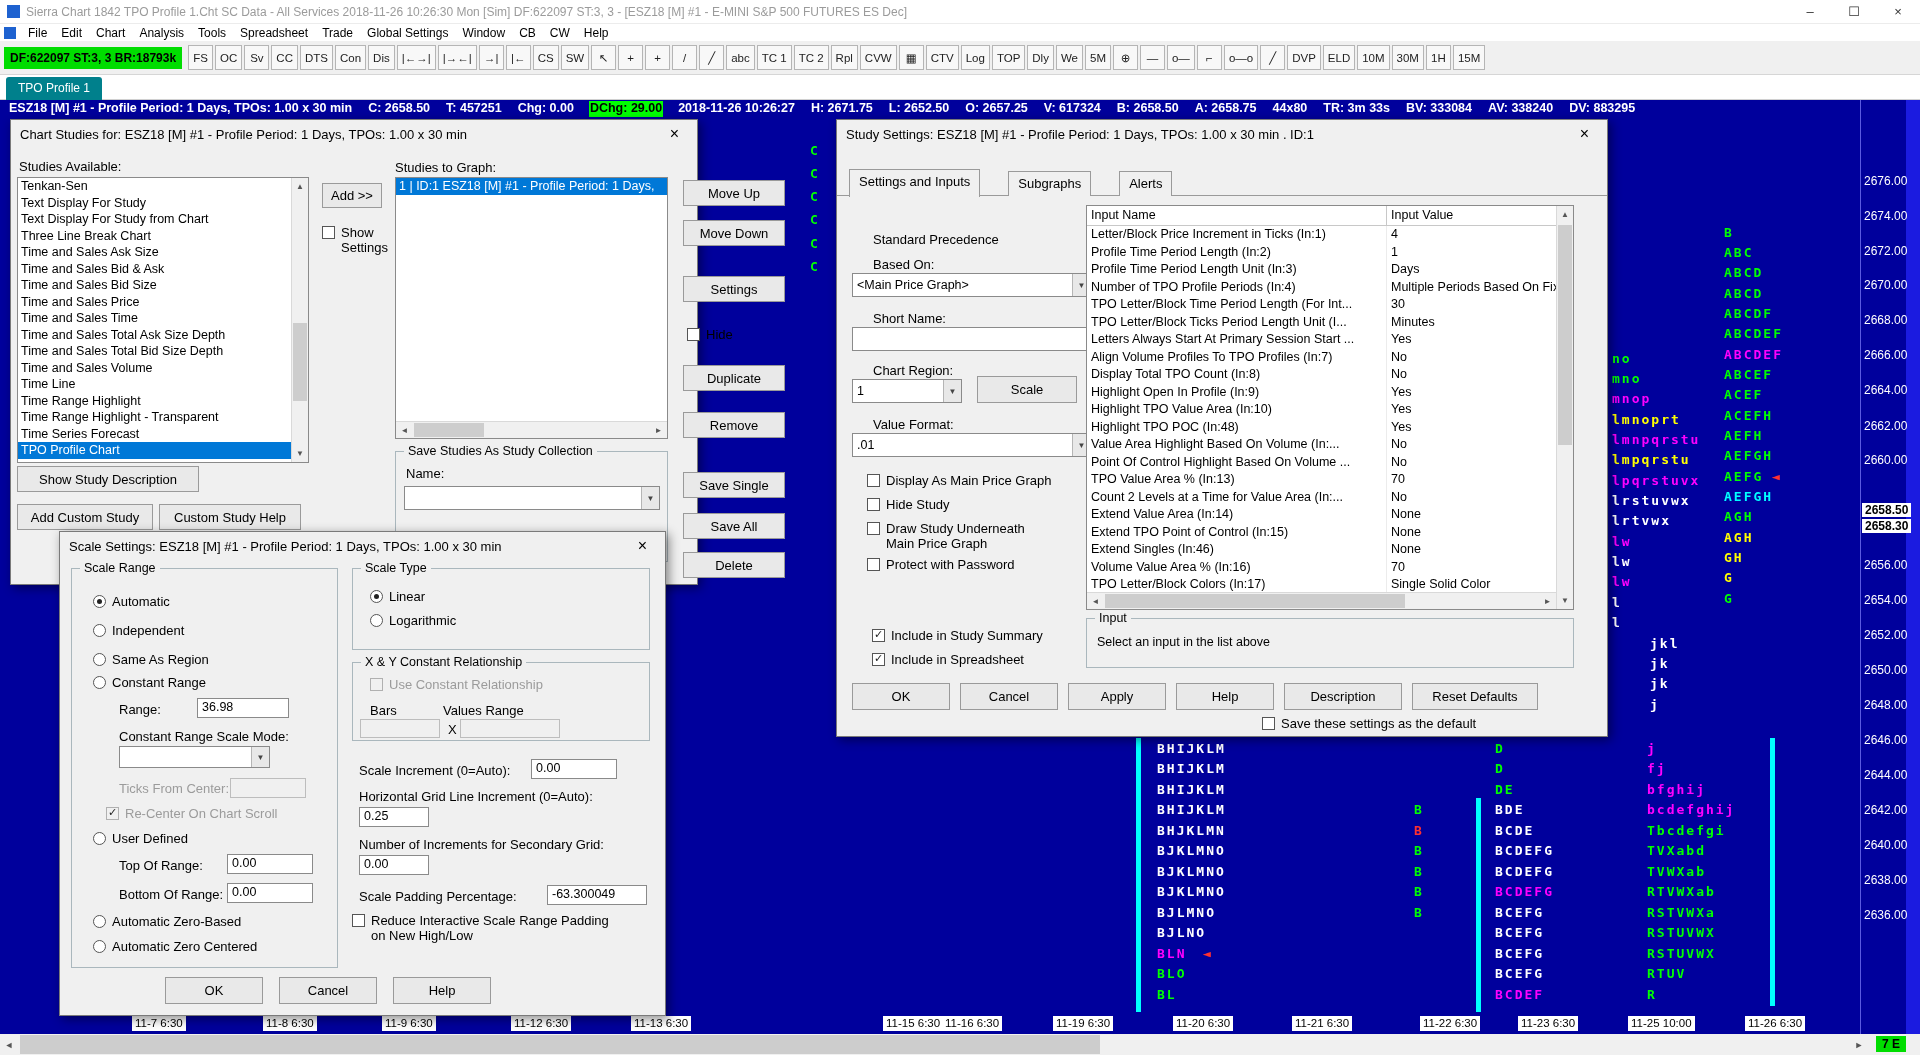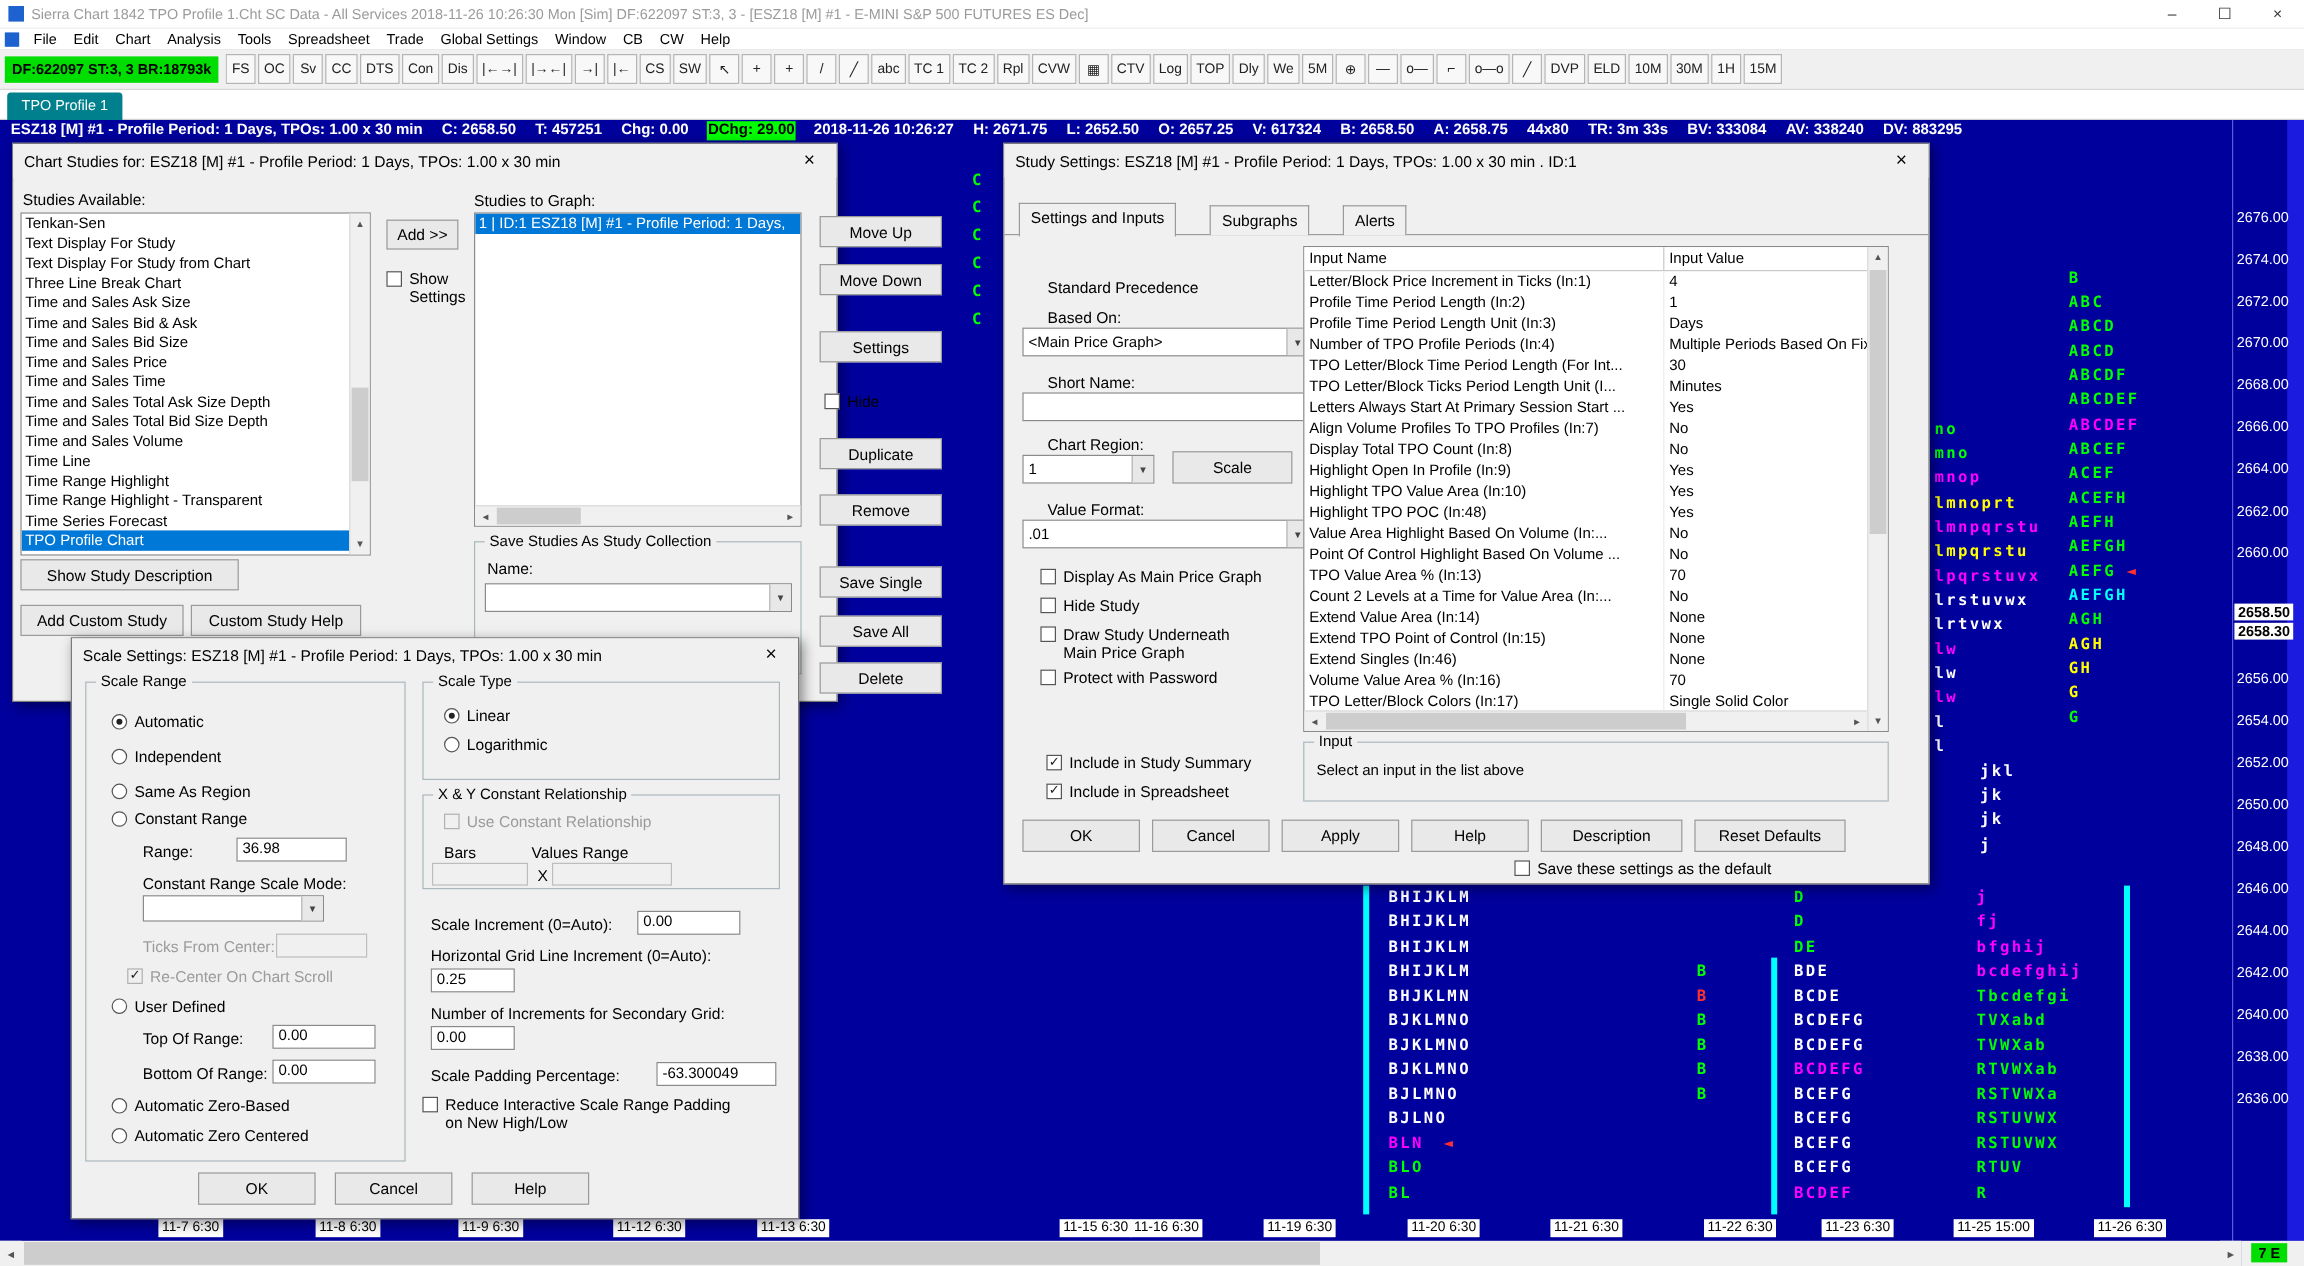--- a/index.html
+++ b/index.html
@@ -320,21 +320,21 @@
       <div class="date-label" style="left: 511px;">11-12  6:30</div>
       <div class="date-label" style="left: 631px;">11-13  6:30</div>
       <div class="date-label" style="left: 759px; margin-top: 28px;">11-14  6:30</div>
       <div class="date-label" style="left: 858px; margin-left: 25px;">11-15  6:30</div>
       <div class="date-label" style="left: 942px;">11-16  6:30</div>
       <div class="date-label" style="left: 1053px;">11-19  6:30</div>
       <div class="date-label" style="left: 1173px;">11-20  6:30</div>
       <div class="date-label" style="left: 1292px;">11-21  6:30</div>
       <div class="date-label" style="left: 1420px;">11-22  6:30</div>
       <div class="date-label" style="left: 1518px;">11-23  6:30</div>
-      <div class="date-label" style="left: 1628px;">11-25  15:00</div>
+      <div class="date-label" style="left: 1628px;">11-25  10:00</div>
       <div class="date-label" style="left: 1745px;">11-26  6:30</div>
     </div>
   <div class="scale-divider"></div>
   <div class="right-strip"></div>
 
   <div class="hscroll">
     <div class="hs-btn">◄</div>
     <div class="hs-track">
       <div class="hs-thumb" style="left:2px;width:1080px;"></div>
     </div>

